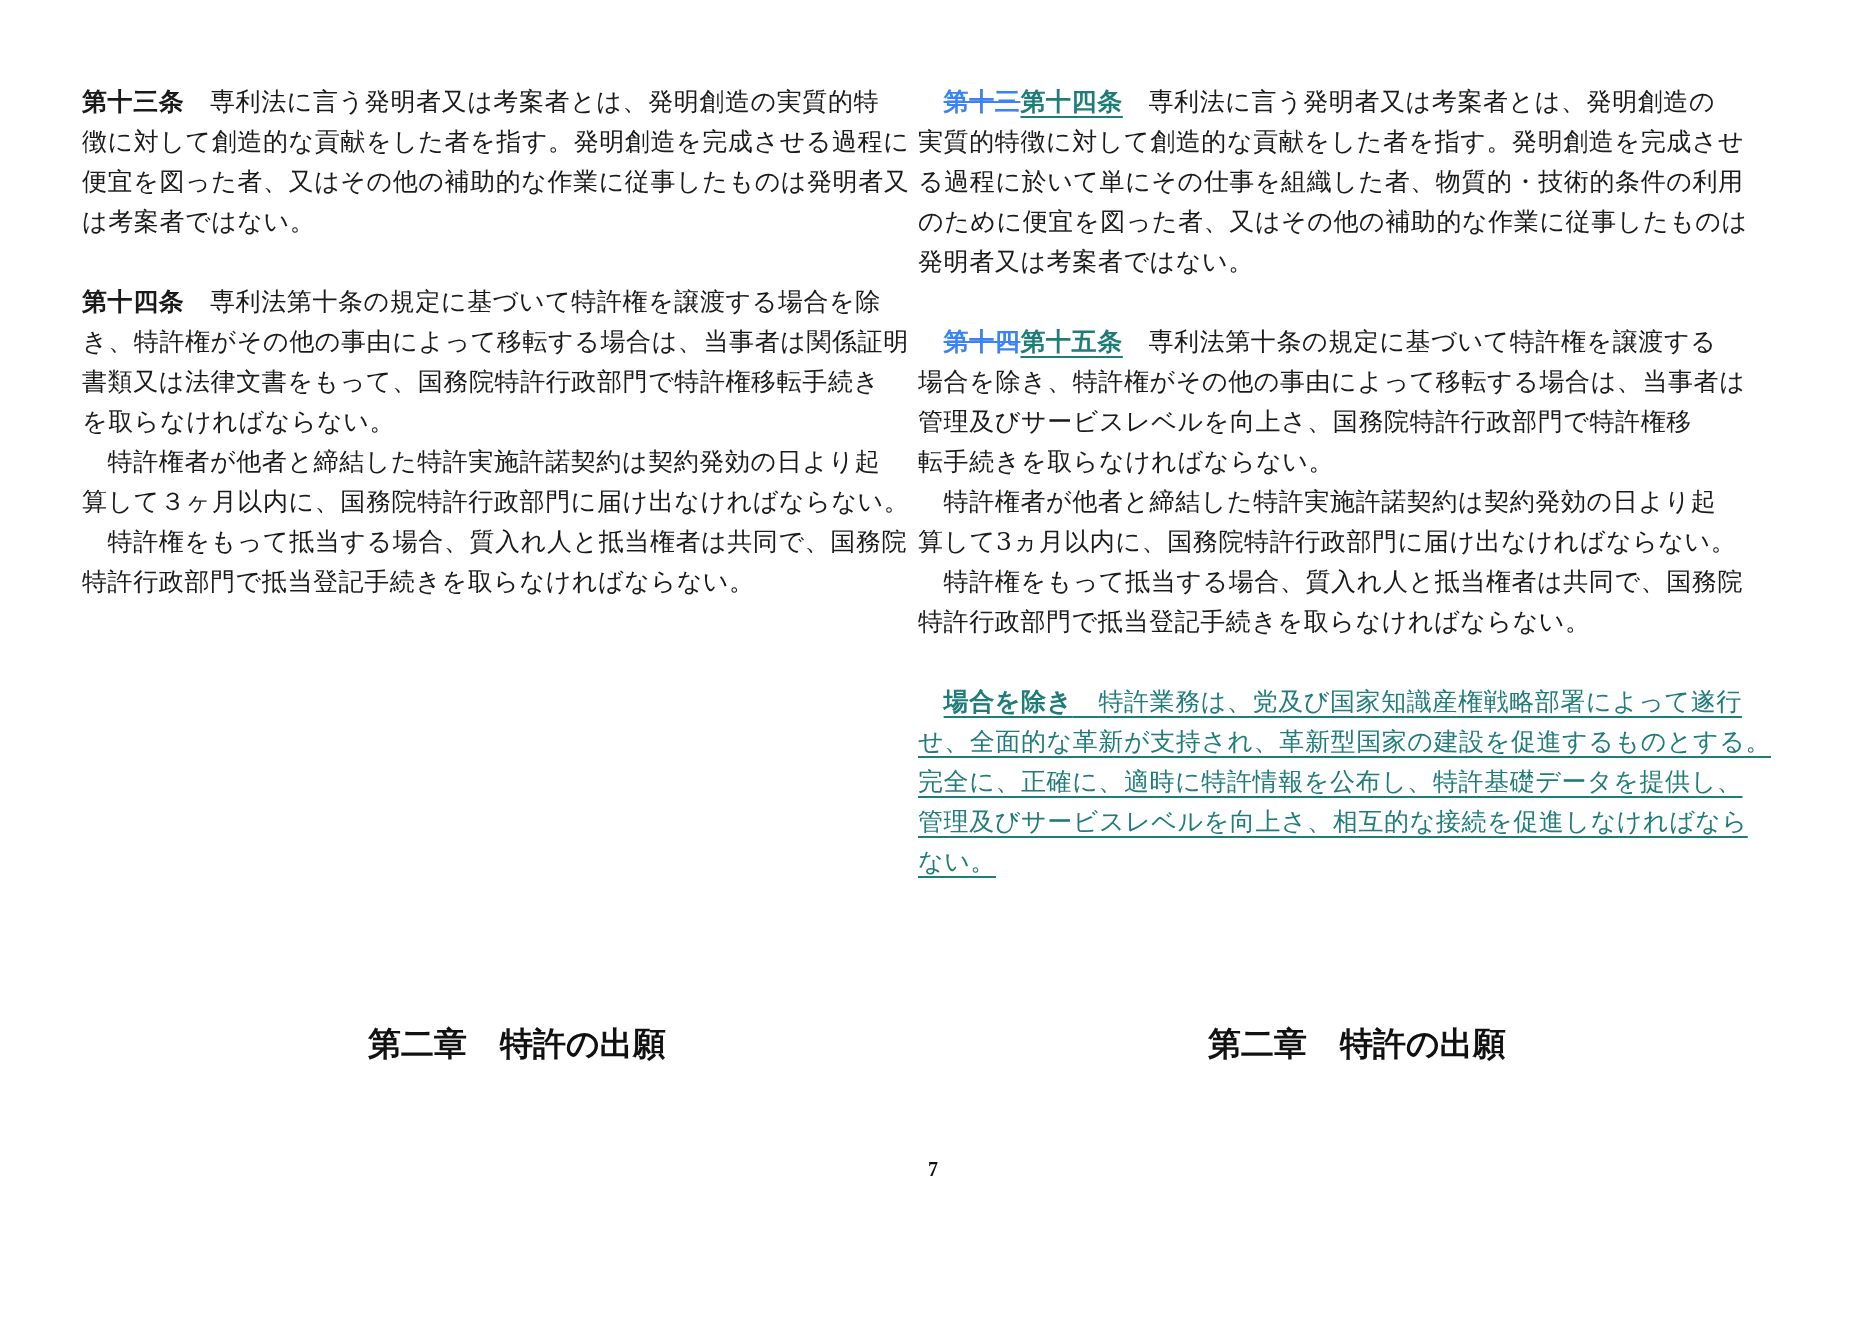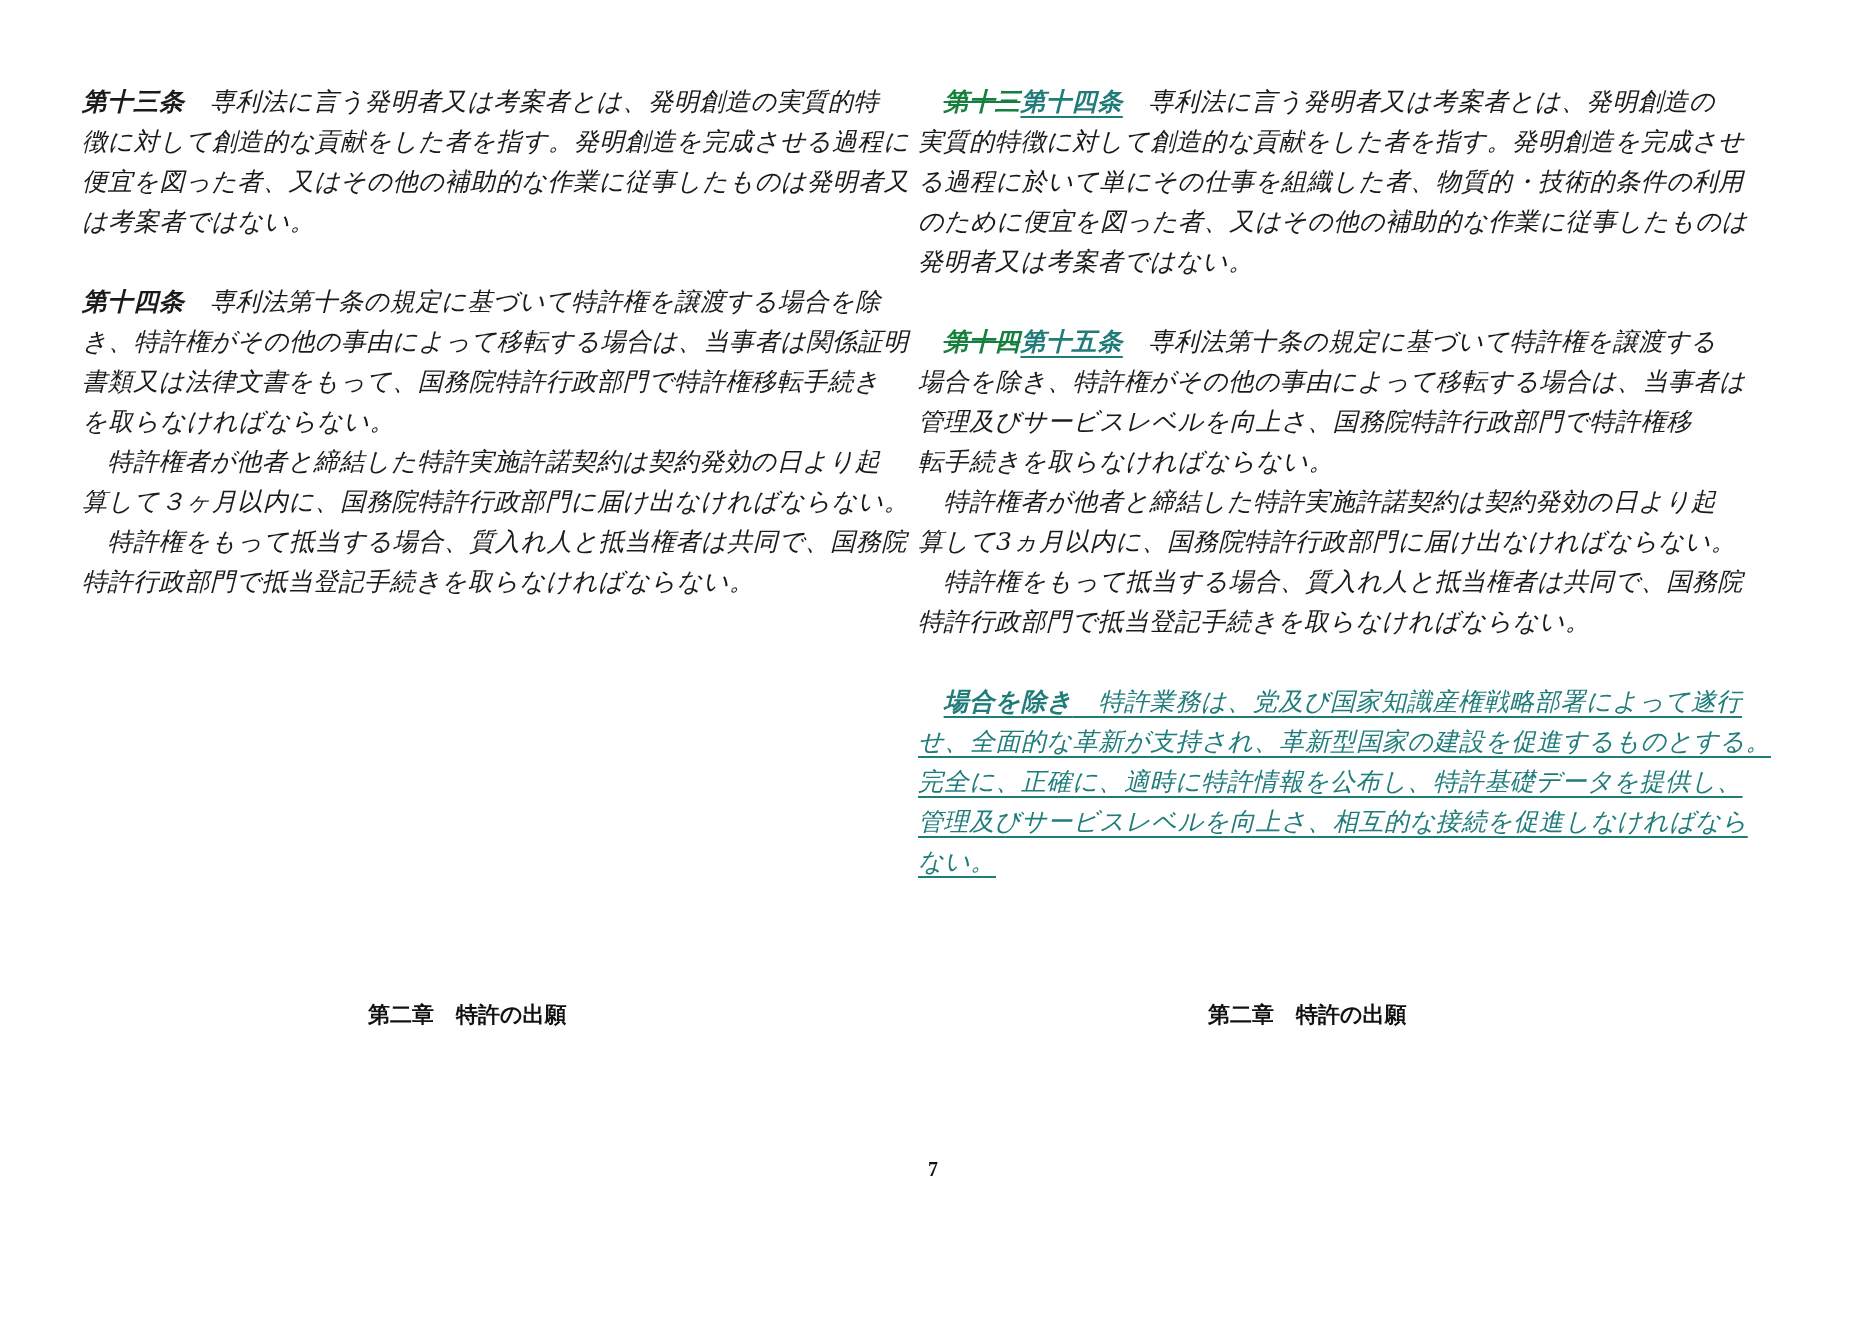--- a/index.html
+++ b/index.html
@@ -1,32 +1,32 @@
 <!DOCTYPE html>
 <html><head>
 <meta charset="utf-8">
 <style>
   html, body { margin:0; padding:0; background:#ffffff; }
   body { width:1871px; height:1323px; position:relative; overflow:hidden;
          font-family: "DejaVu Serif", "Liberation Serif", serif; color:#1a1a1a; }
-  .col { position:absolute; top:82px;font-style:italic; }
+  .col { position:absolute; top:82px; }
   .col-left  { left:82px;  width:815px; }
   .col-right { left:918px; width:812px; }
   .line { height:40px; line-height:40px; font-size:25px; white-space:nowrap;
           letter-spacing:0.6px; }
   .blank { height:40px; }
   .bold { font-weight:bold; font-family: "DejaVu Sans", "Liberation Sans", sans-serif; }
-  .del { color:#15803d; text-decoration:line-through; text-decoration-thickness:2px; font-weight:bold;
+  .del { color:#3b82f6; text-decoration:line-through; text-decoration-thickness:2px; font-weight:bold;
          font-family: "DejaVu Sans", "Liberation Sans", sans-serif; }
   .ins { color:#1f7c79; text-decoration:underline; text-decoration-thickness:2px;
          text-underline-offset:6px; }
   .ins-bold { font-weight:bold; font-family: "DejaVu Sans", "Liberation Sans", sans-serif; }
   .ins-line { color:#1f7c79; }
   .ins-line span.u { text-decoration:underline; text-decoration-thickness:2px; text-underline-offset:6px; }
-  .heading { position:absolute; top:995px; height:40px; line-height:40px; font-size:22px;
+  .heading { position:absolute; top:1024px; height:40px; line-height:40px; font-size:33px;
              font-weight:bold; font-family:"DejaVu Sans","Liberation Sans",sans-serif; color:#111; white-space:nowrap; }
   .heading-left { left:368px; }
   .heading-right { left:1208px; }
   .page-num { position:absolute; left:928px; top:1158px; font-size:20px; font-weight:bold;
               font-family:"Liberation Serif","DejaVu Serif",serif; color:#111; }
 </style>
 </head>
 <body>
 
 <div class="col col-left">

